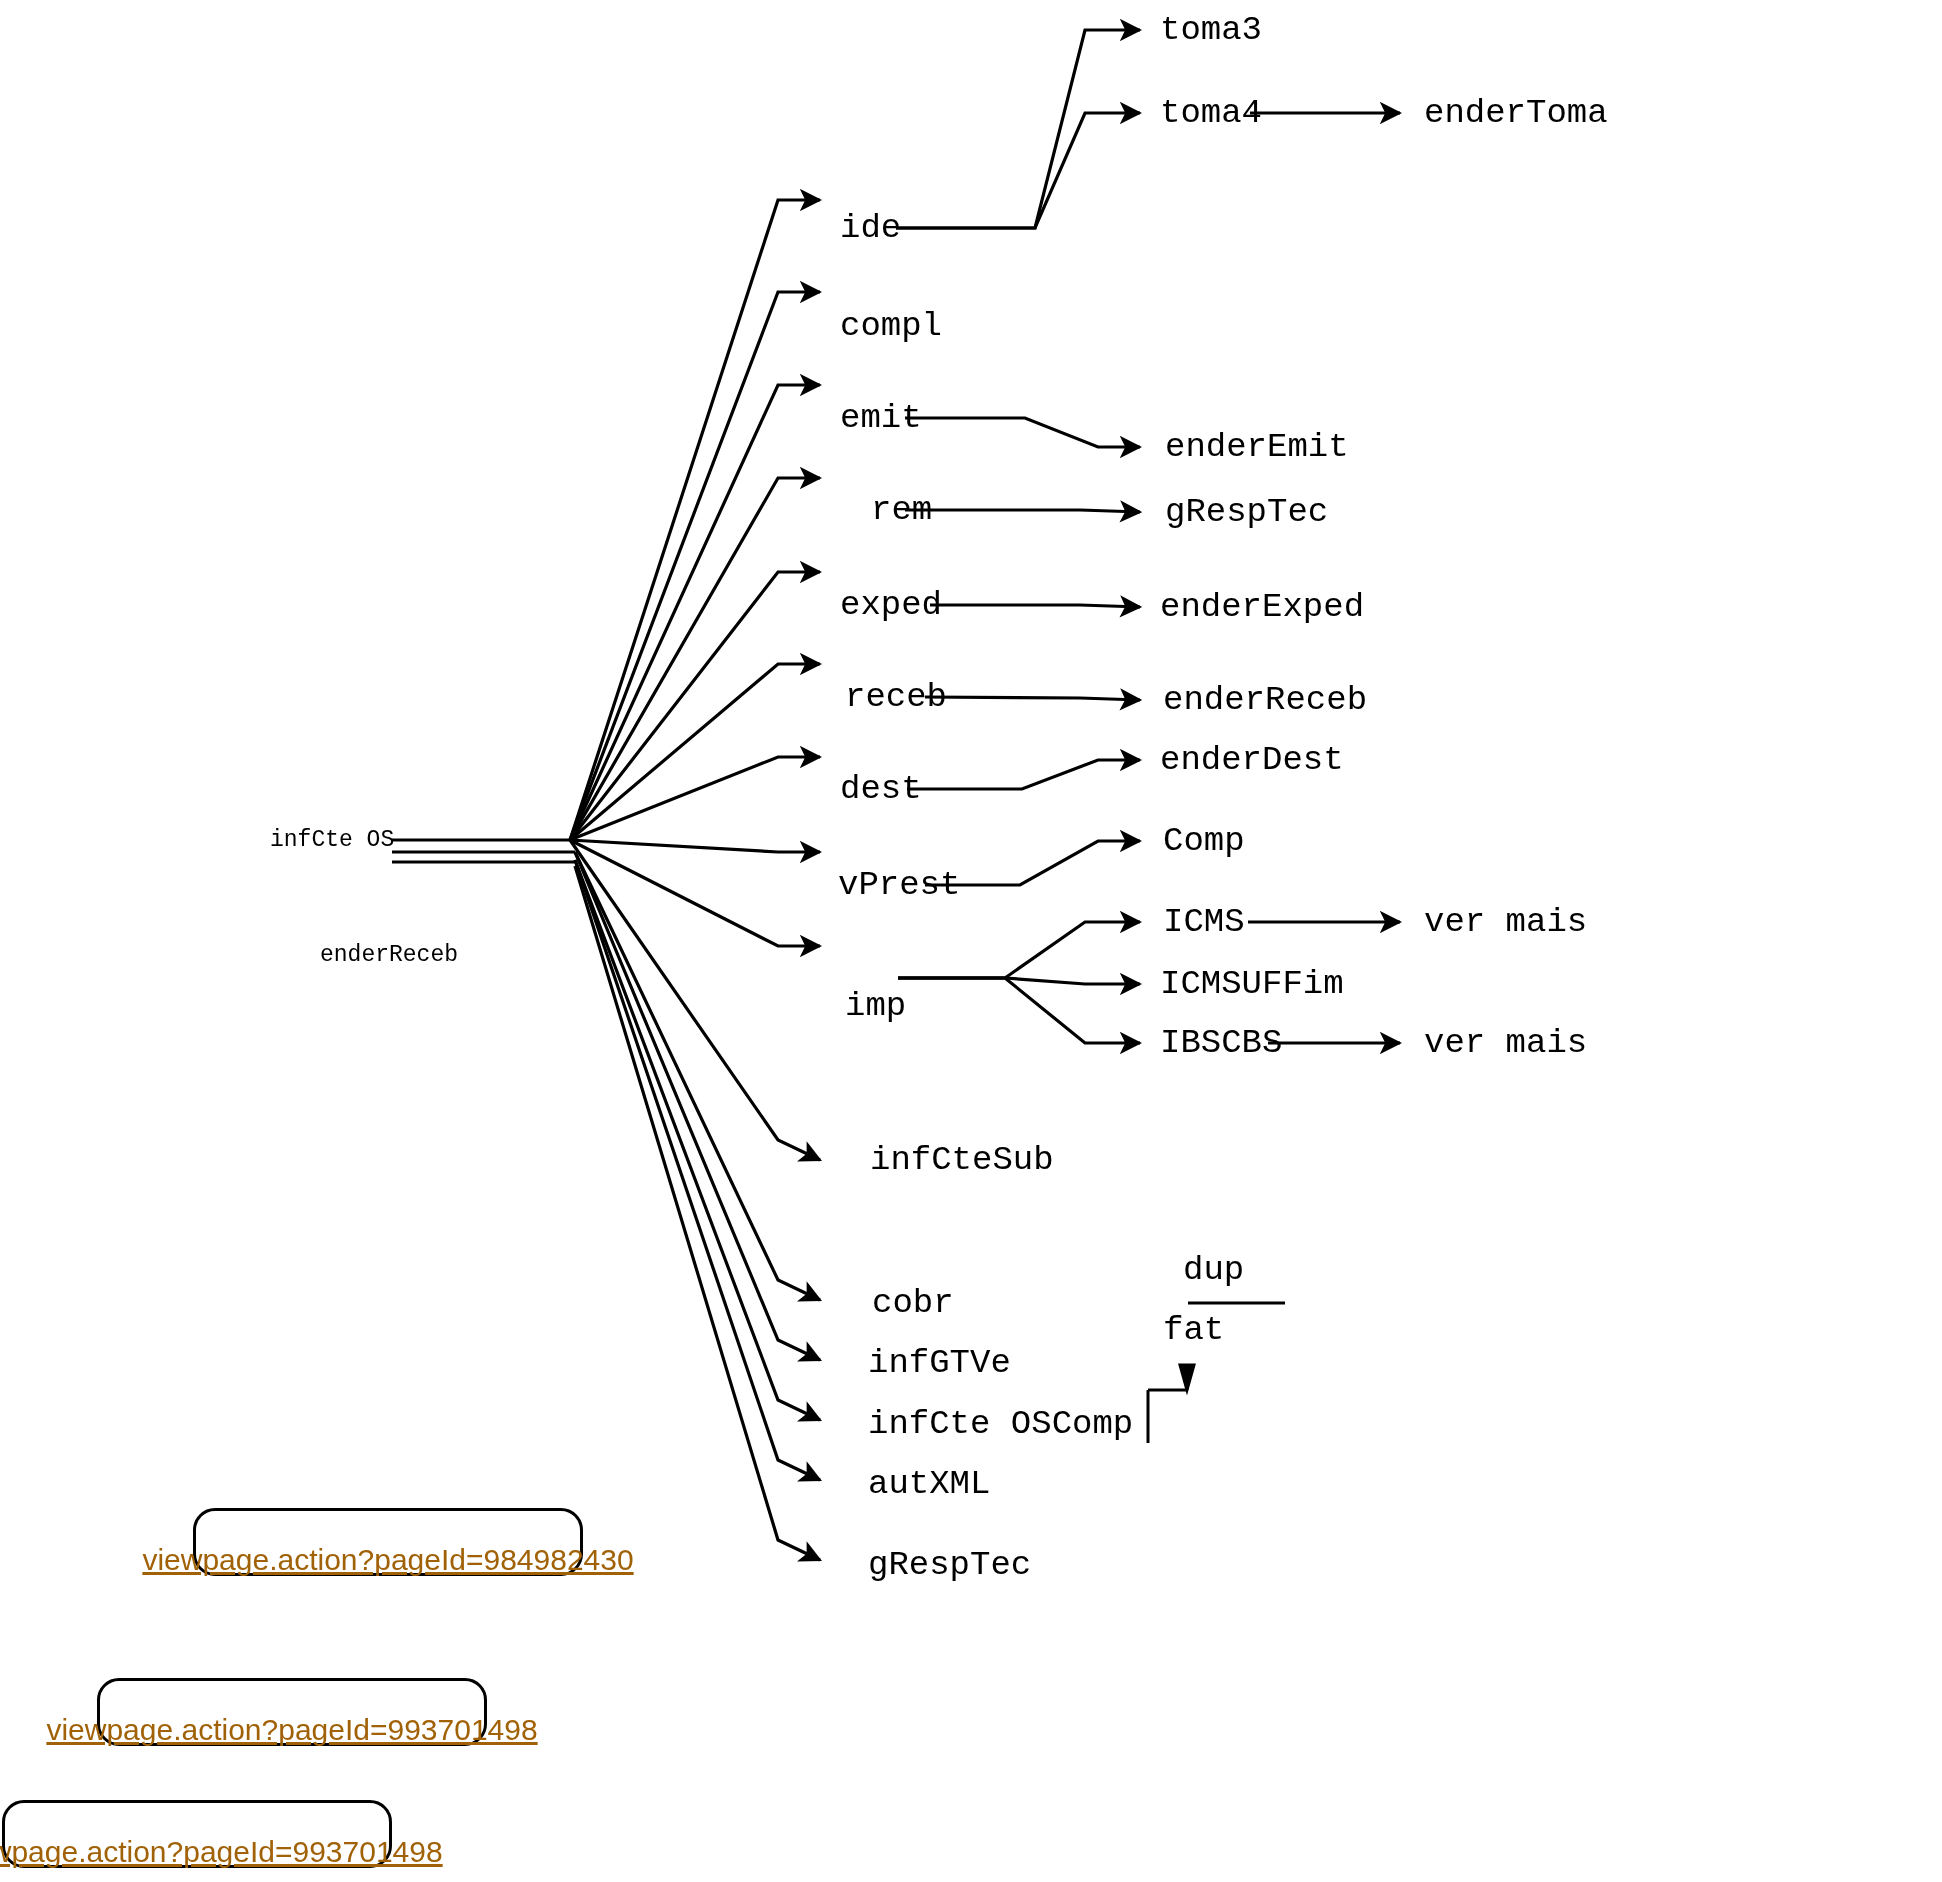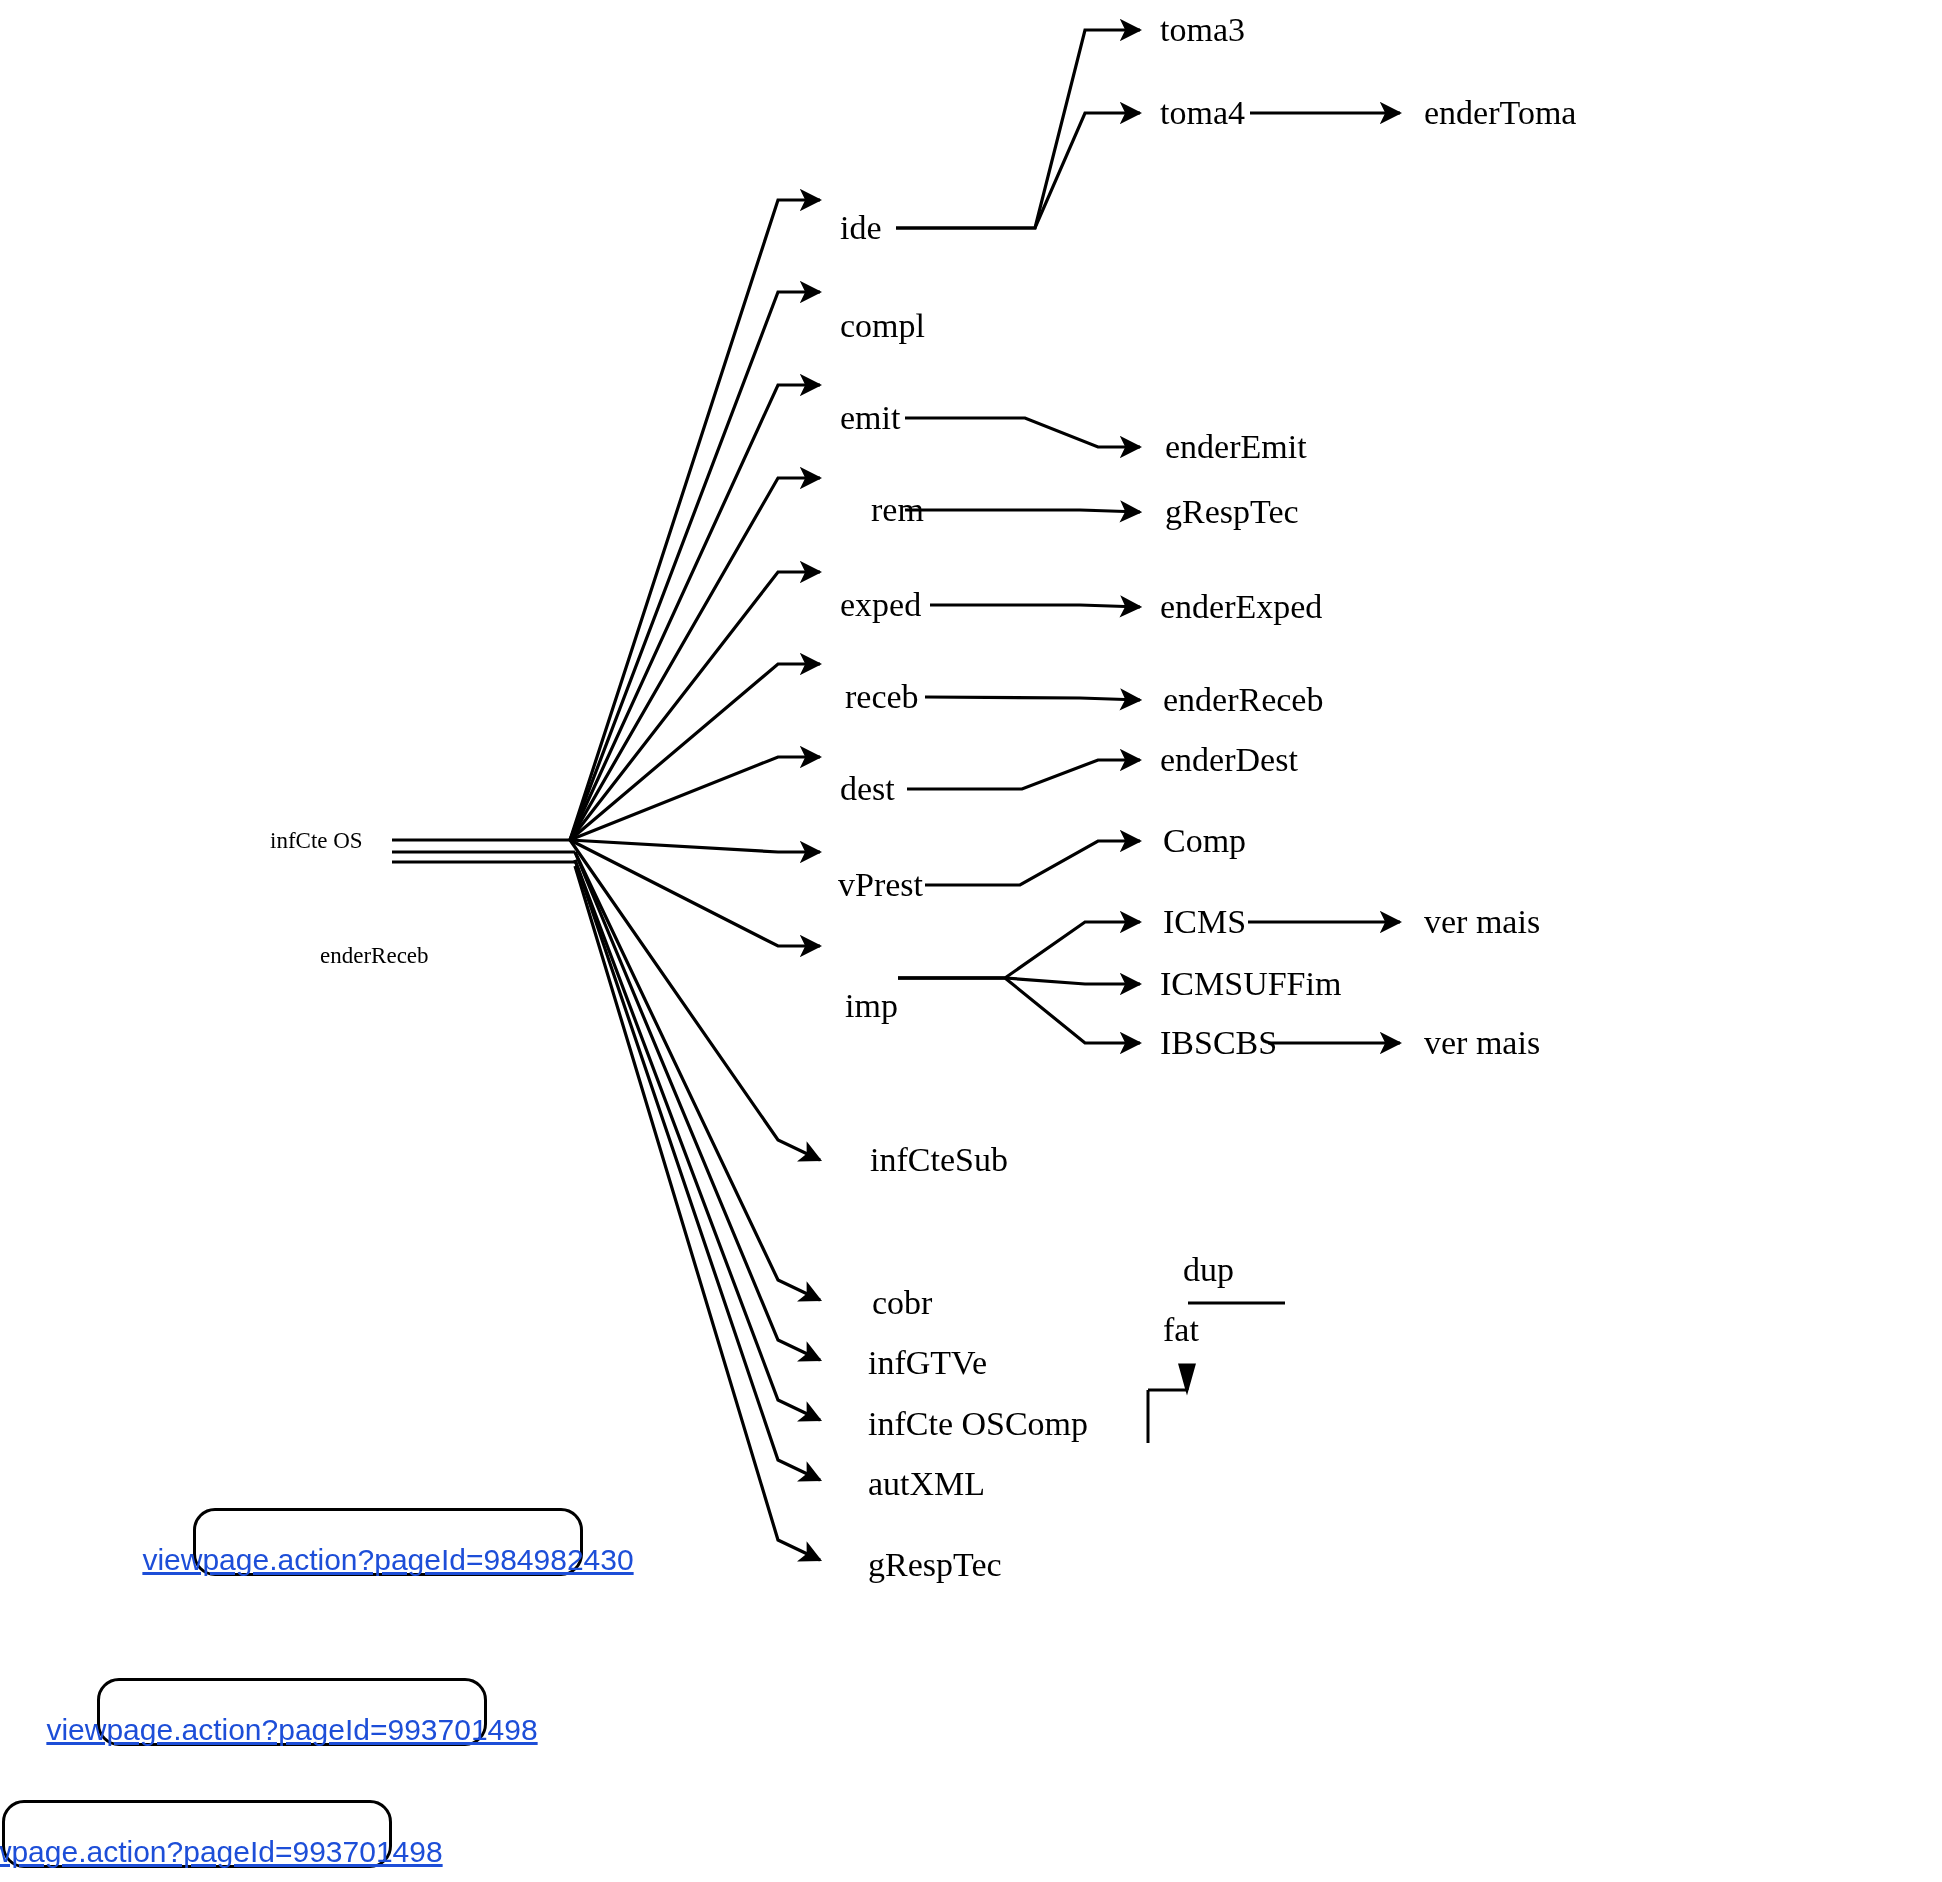--- a/index.html
+++ b/index.html
@@ -20,21 +20,21 @@
   #edges {
     position: absolute;
     left: 0;
     top: 0;
     width: 1942px;
     height: 1882px;
     pointer-events: none;
   }
   .node-label {
     position: absolute;
-    font-family: Liberation Serif, serif;
+    font-family: Liberation Mono, monospace;
     font-size: 34px;
     color: #000000;
     white-space: nowrap;
     line-height: 1;
     transform: translateY(-50%);
   }
   .node-label.root {
     font-size: 23px;
   }
   .link-box {
@@ -43,21 +43,21 @@
     border: 3px solid #000000;
     border-radius: 22px;
     background: #ffffff;
     display: flex;
     align-items: center;
     justify-content: center;
   }
   .link-box a {
     font-family: "Liberation Sans", sans-serif;
     font-size: 30px;
-    color: #1d4ed8;
+    color: #a16207;
     text-decoration: underline;
     white-space: nowrap;
     margin-top: 36px;
   }
 </style>
 </head>
 <body>
 
 <div id="canvas">
 

